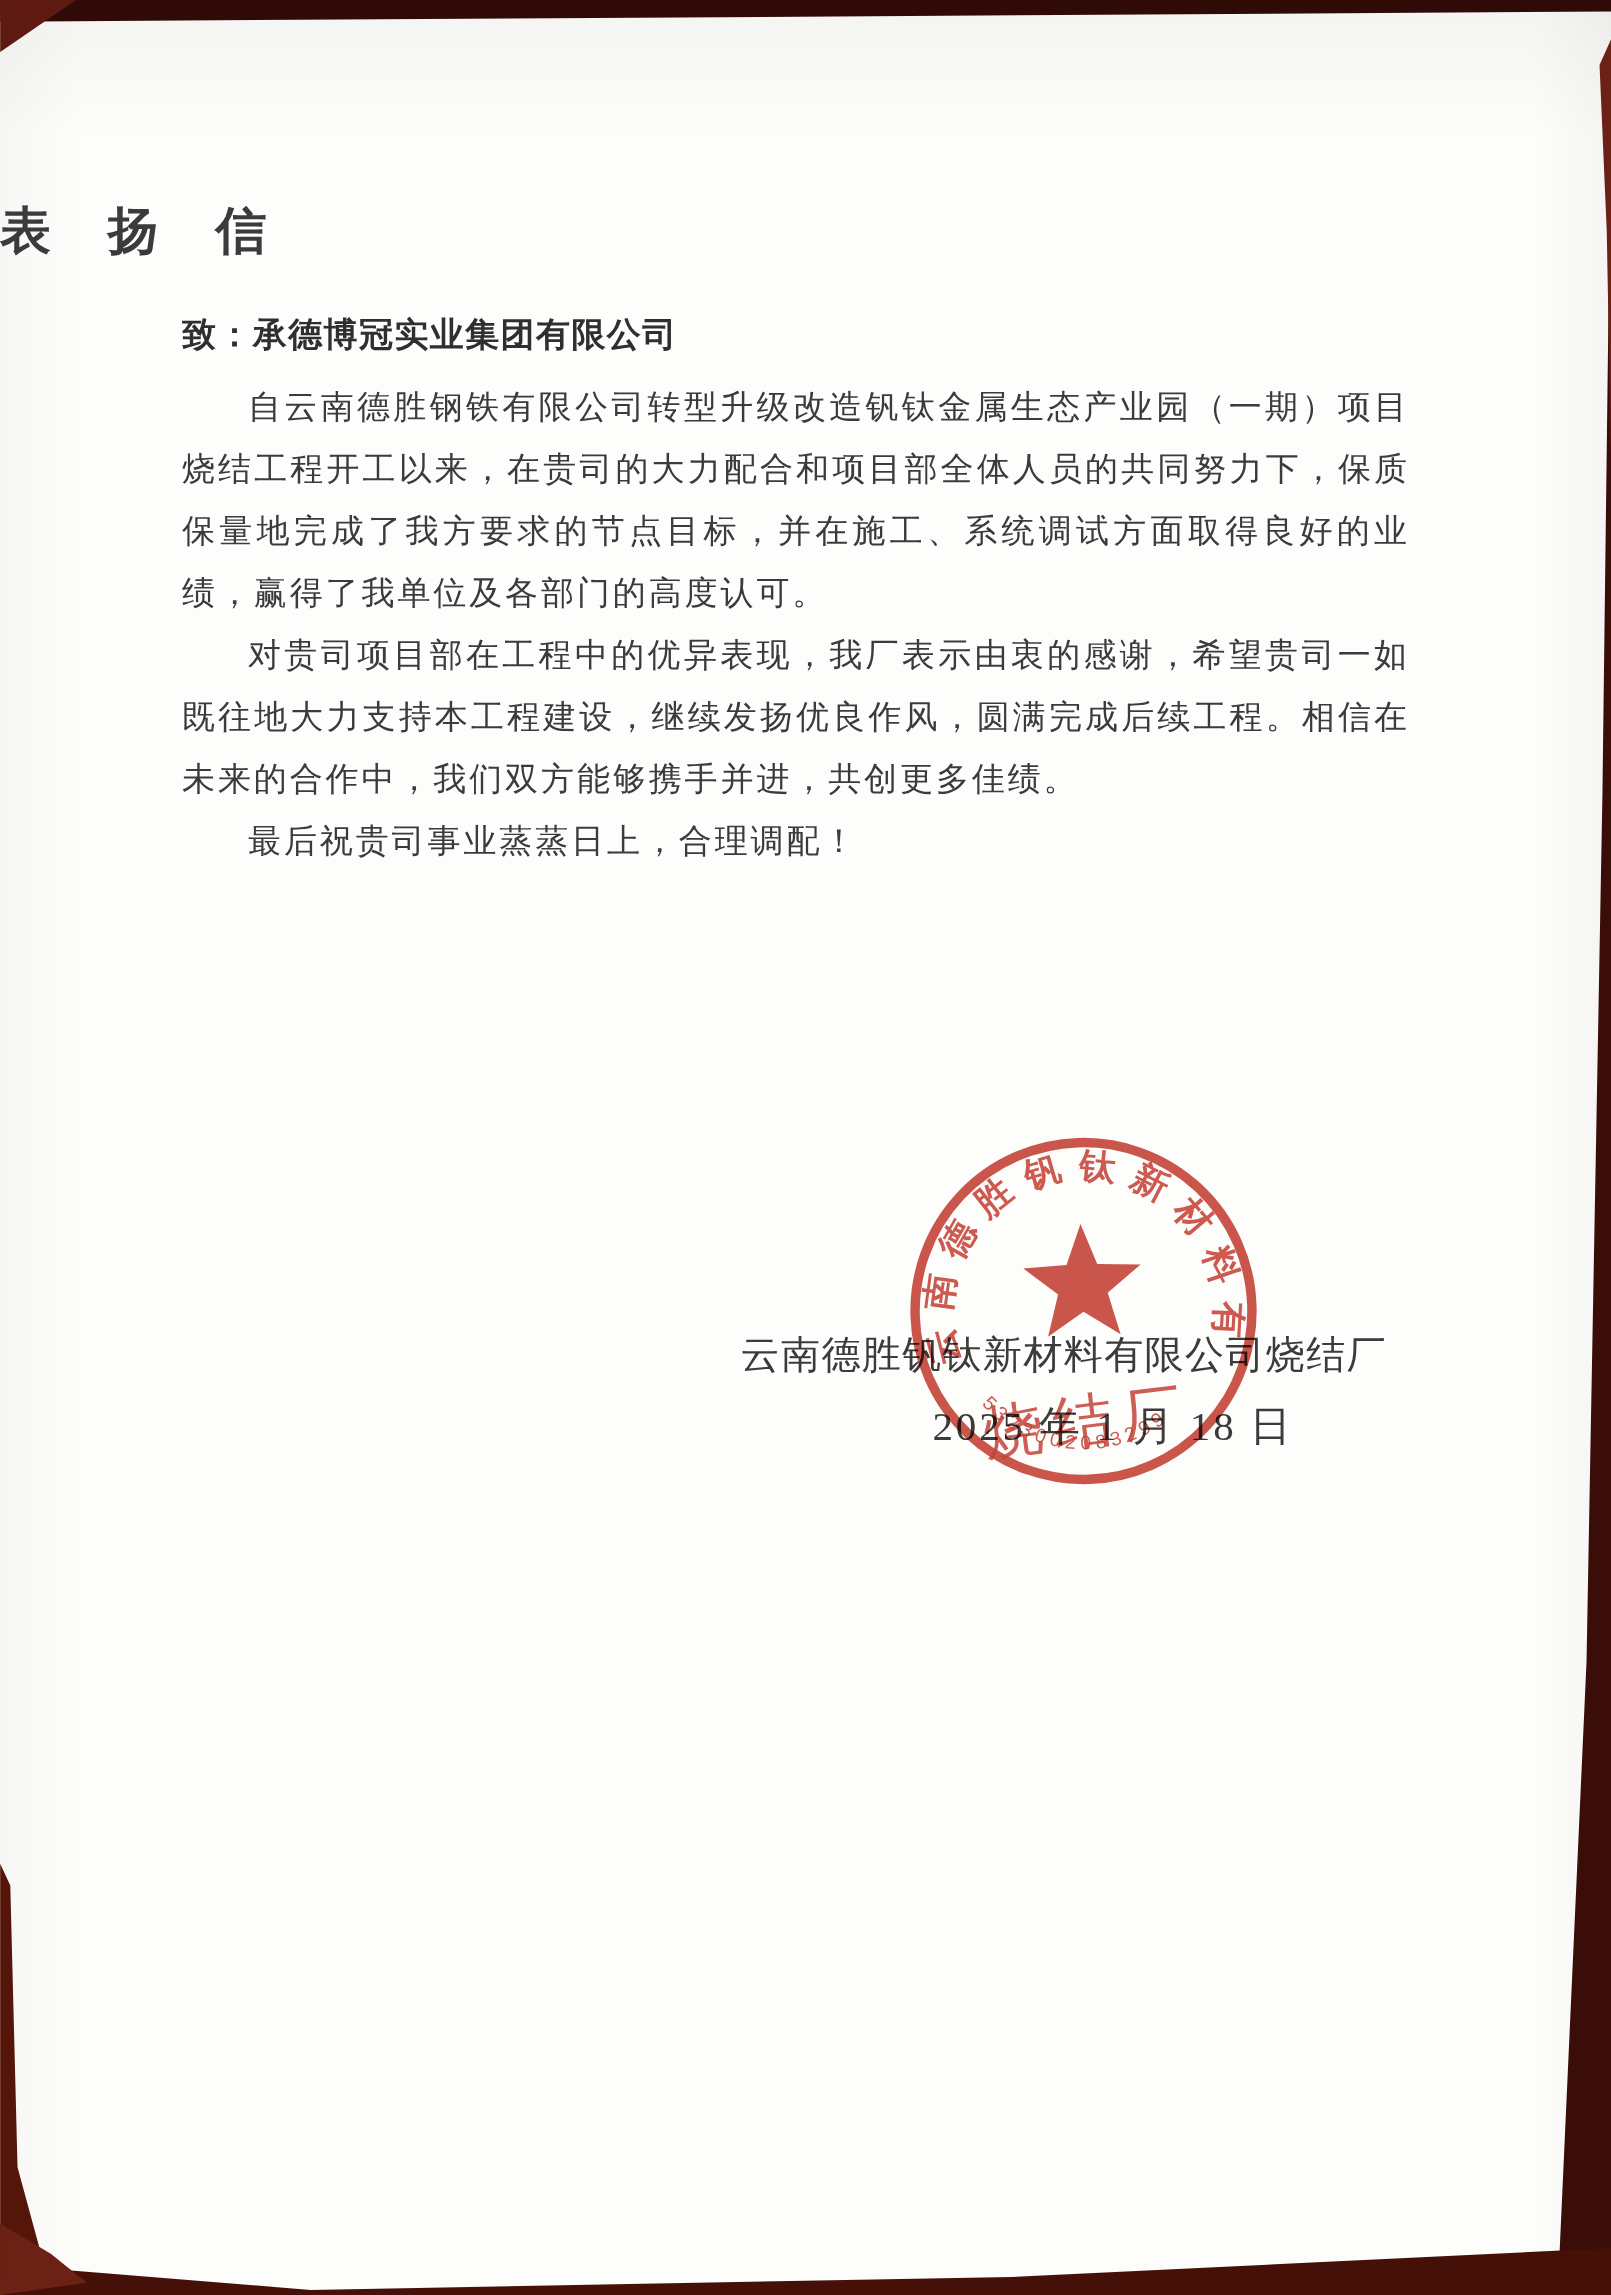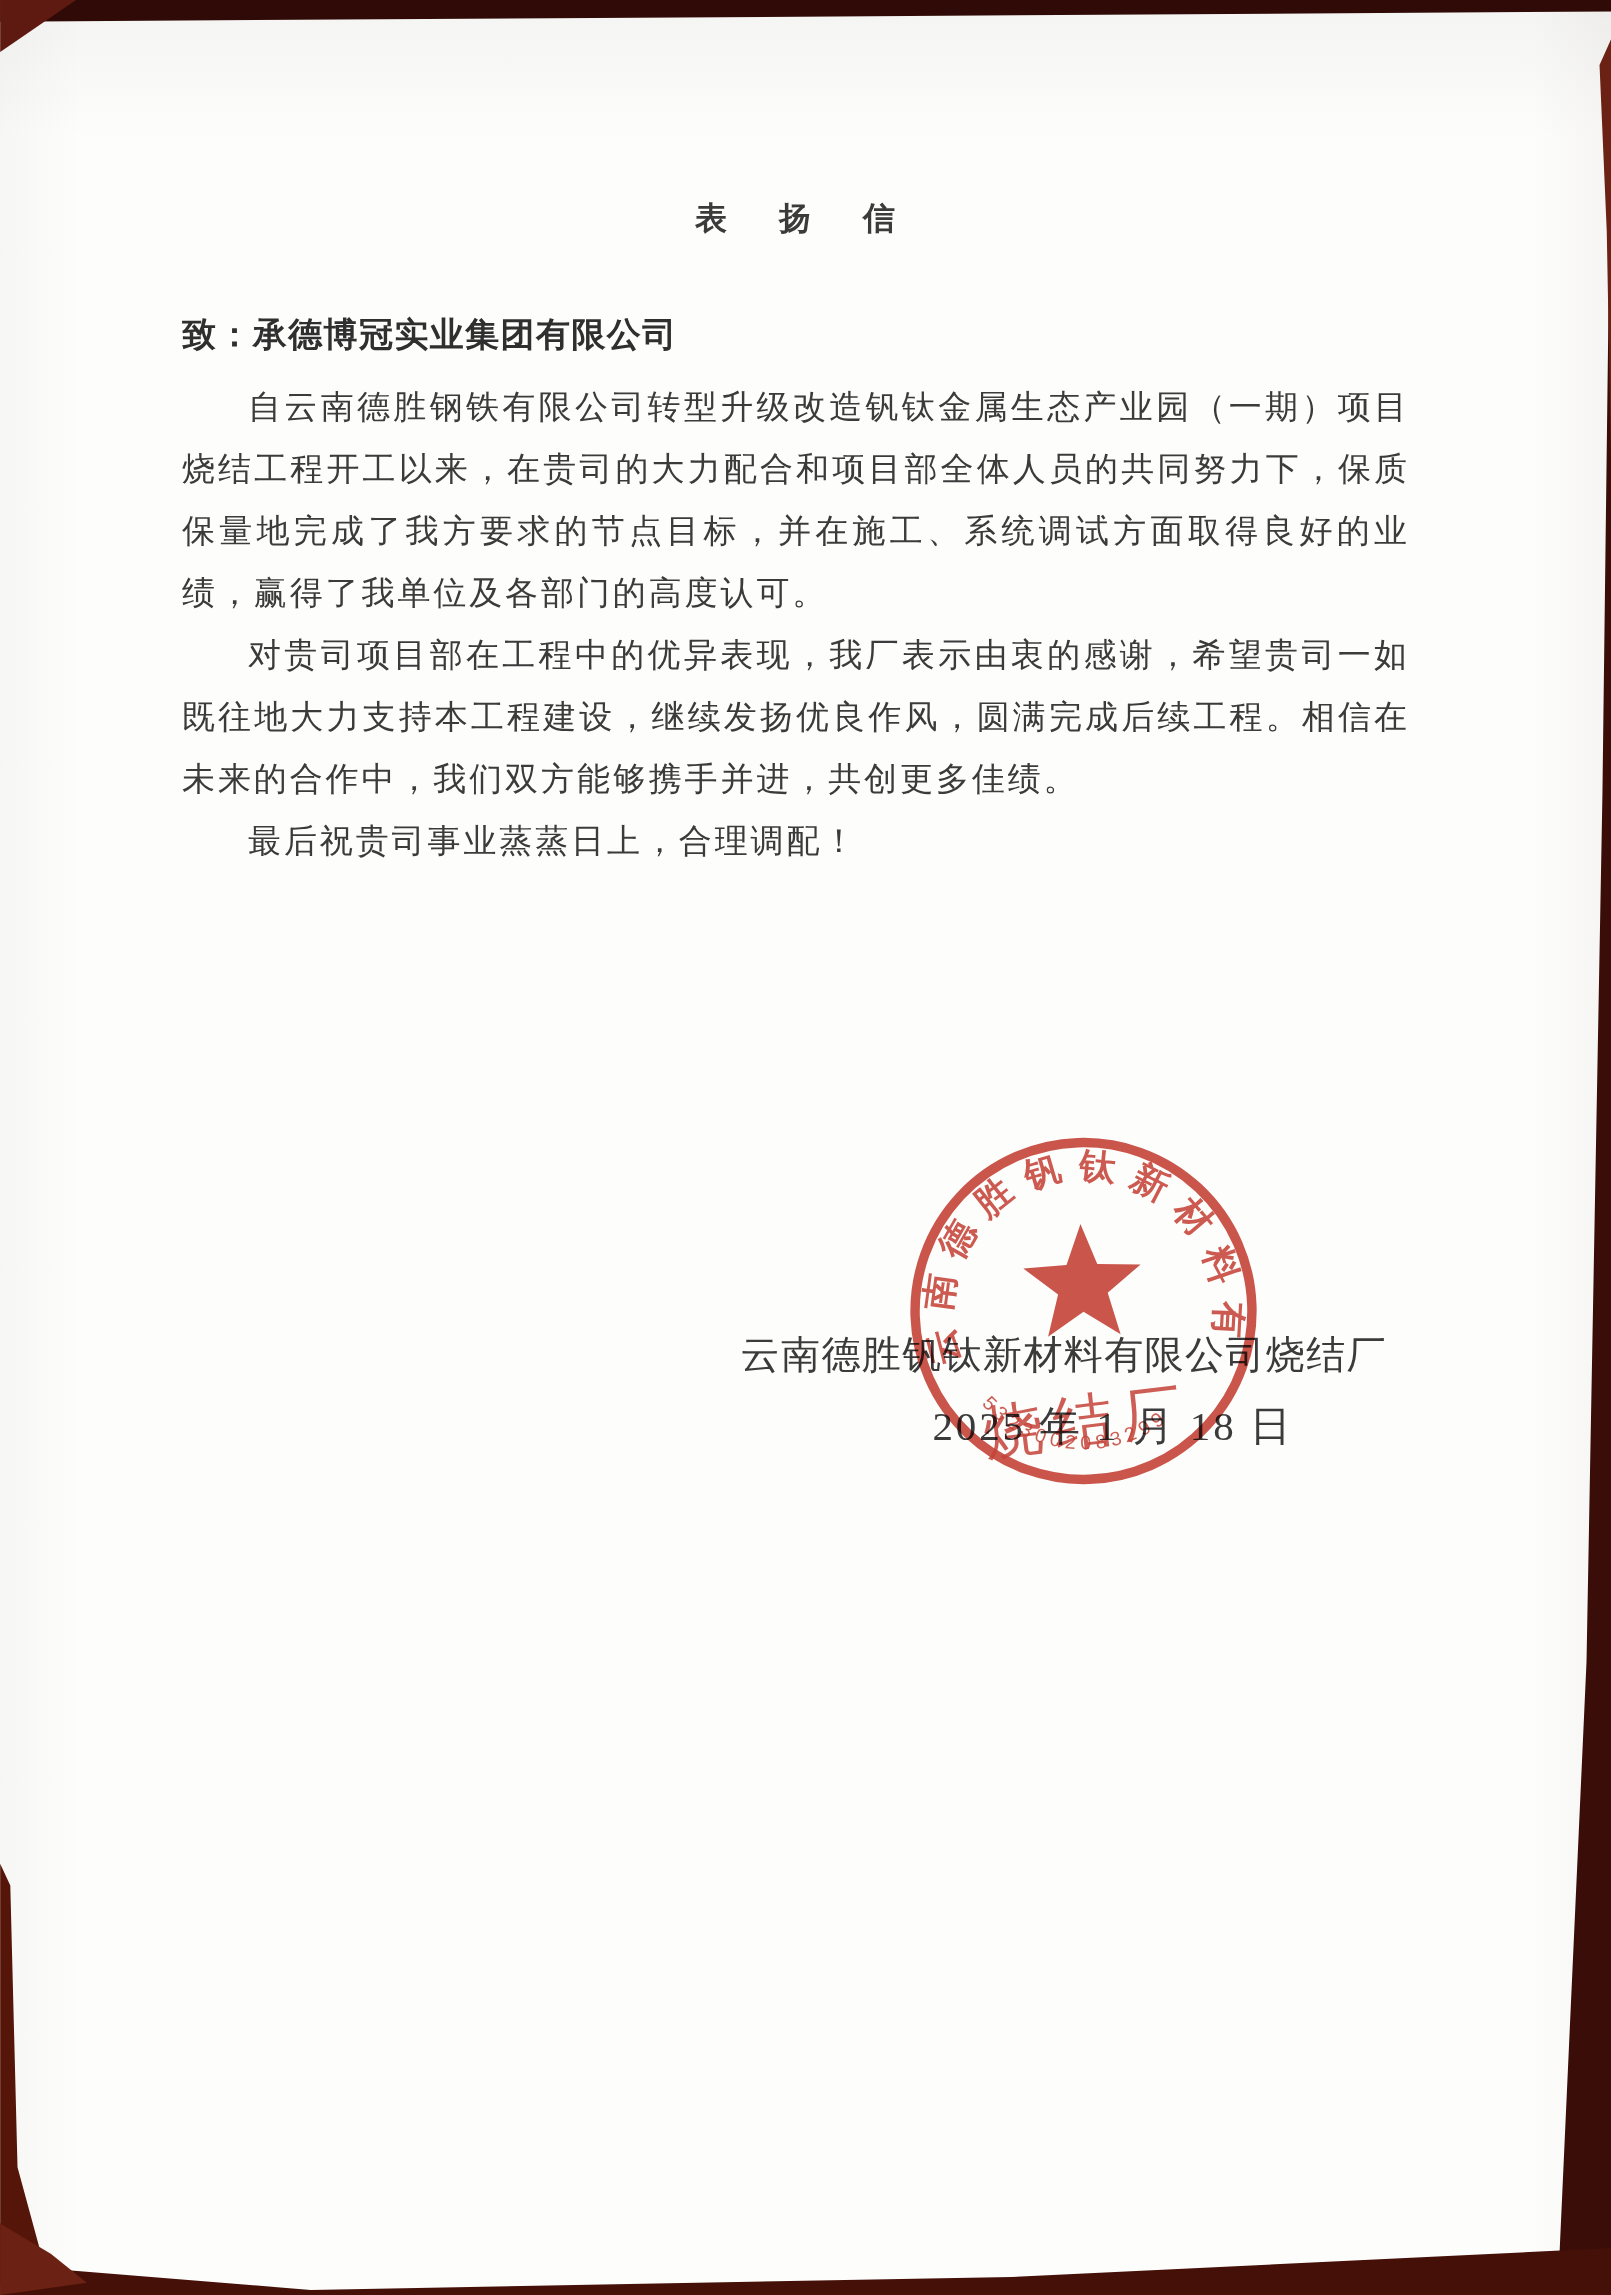--- a/index.html
+++ b/index.html
@@ -19,22 +19,22 @@
       #fdfdfc;
   }
   
   .scan-edges {
     position:absolute; left:0; top:0; width:1612px; height:2295px;
     z-index: 20; pointer-events:none;
   }
   .doc-title {
     position: absolute;
     left: 0; top: 197px; width: 1612px;
-    text-align: center;
-    font-size: 32px;
+    text-align: left;
+    font-size: 51px;
     letter-spacing: 22px;
     font-weight: 600;
     color: var(--ink, #3b3b3b);
     margin: 0;
   }
   .addressee {
     position: absolute;
     left: 182px; top: 312px; width: 1243px;
     font-family: "Liberation Sans", "DejaVu Sans", sans-serif;
     font-weight: bold;

